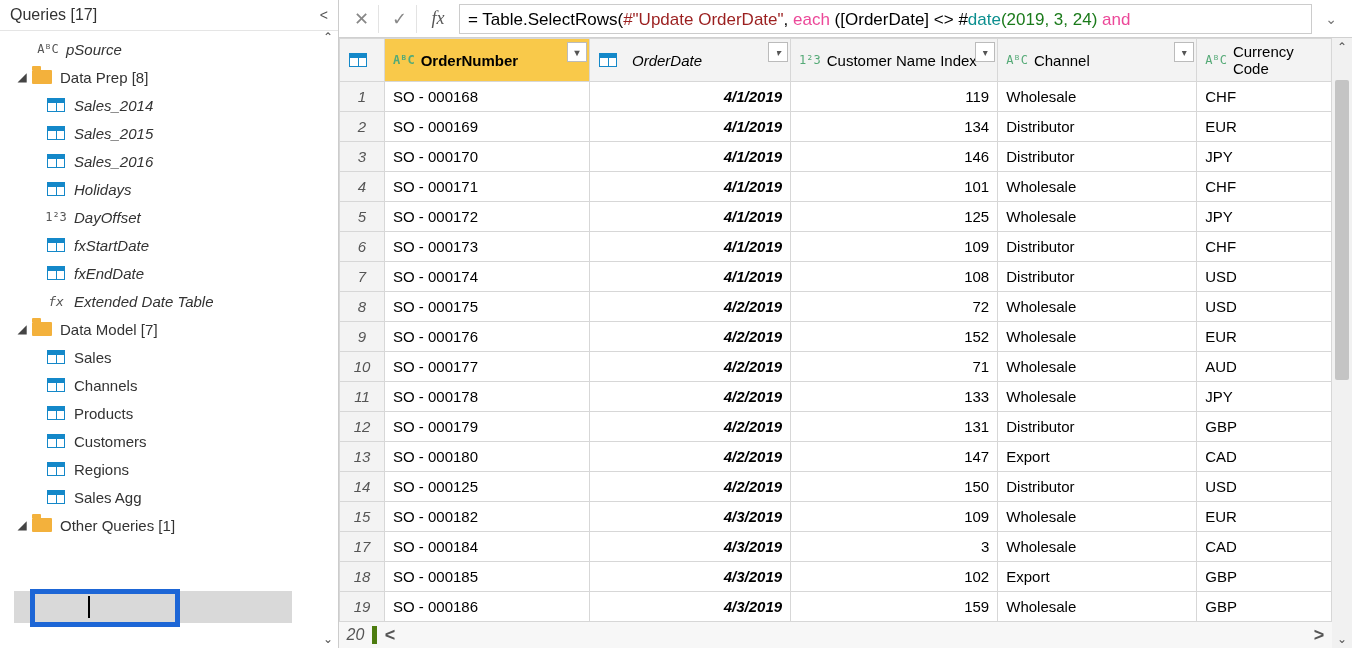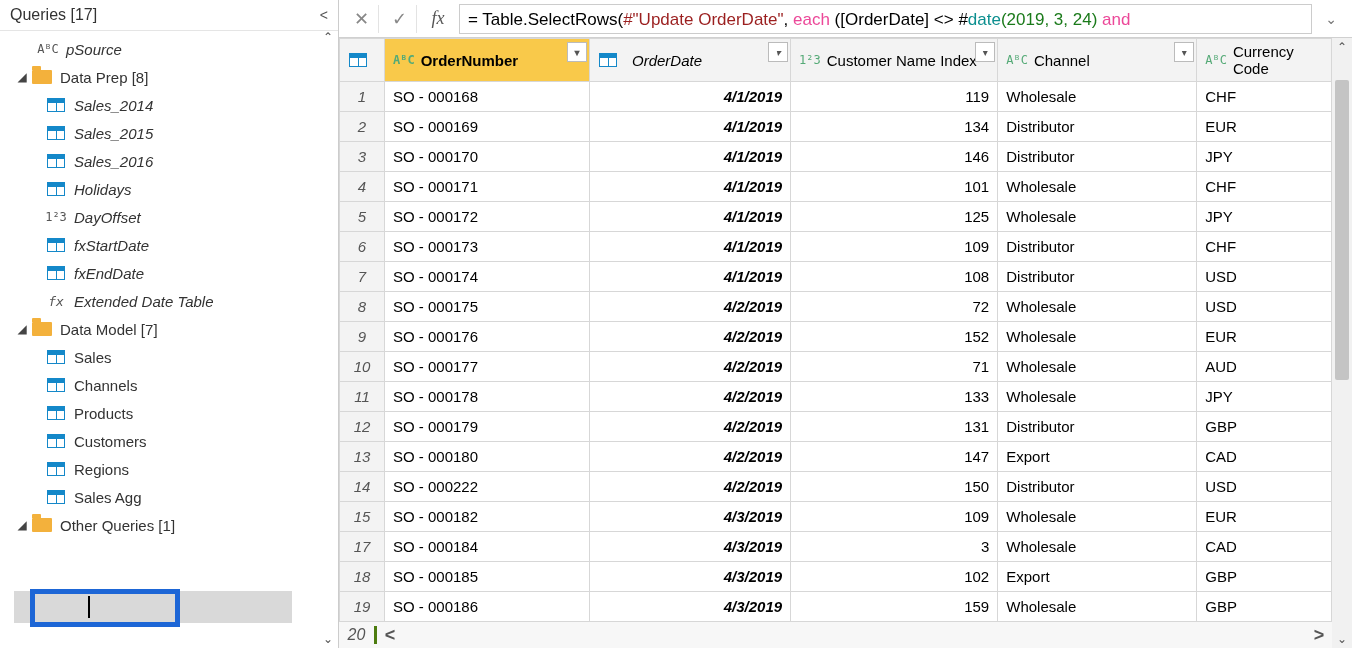--- a/index.html
+++ b/index.html
@@ -355,21 +355,21 @@
             <tr>
               <td class="rowhdr">13</td>
               <td class="col-order">SO - 000180</td>
               <td class="col-date">4/2/2019</td>
               <td class="col-idx">147</td>
               <td class="col-chan">Export</td>
               <td class="col-curr">CAD</td>
             </tr>
             <tr>
               <td class="rowhdr">14</td>
-              <td class="col-order">SO - 000222</td>
+              <td class="col-order">SO - 000125</td>
               <td class="col-date">4/2/2019</td>
               <td class="col-idx">150</td>
               <td class="col-chan">Distributor</td>
               <td class="col-curr">USD</td>
             </tr>
             <tr>
               <td class="rowhdr">15</td>
               <td class="col-order">SO - 000182</td>
               <td class="col-date">4/3/2019</td>
               <td class="col-idx">109</td>
@@ -396,21 +396,21 @@
               <td class="rowhdr">19</td>
               <td class="col-order">SO - 000186</td>
               <td class="col-date">4/3/2019</td>
               <td class="col-idx">159</td>
               <td class="col-chan">Wholesale</td>
               <td class="col-curr">GBP</td>
             </tr>
           </tbody>
     </table>
     <div class="grid-scroll-h">
-      <div style="width:38px;border-right:3px solid #4d7c0f;text-align:center;font-style:italic;color:#555;">20</div>
+      <div style="width:38px;border-right:5px solid #4d7c0f;text-align:center;font-style:italic;color:#555;">20</div>
       <div class="gsh-arrow">&lt;</div>
       <div class="gsh-track"></div>
       <div class="gsh-arrow">&gt;</div>
     </div>
     </div>
     <div class="grid-scroll-v">
       <div class="sbv-arrow">⌃</div>
       <div class="gsv-thumb"></div>
       <div style="flex:1"></div>
       <div class="sbv-arrow">⌄</div>

